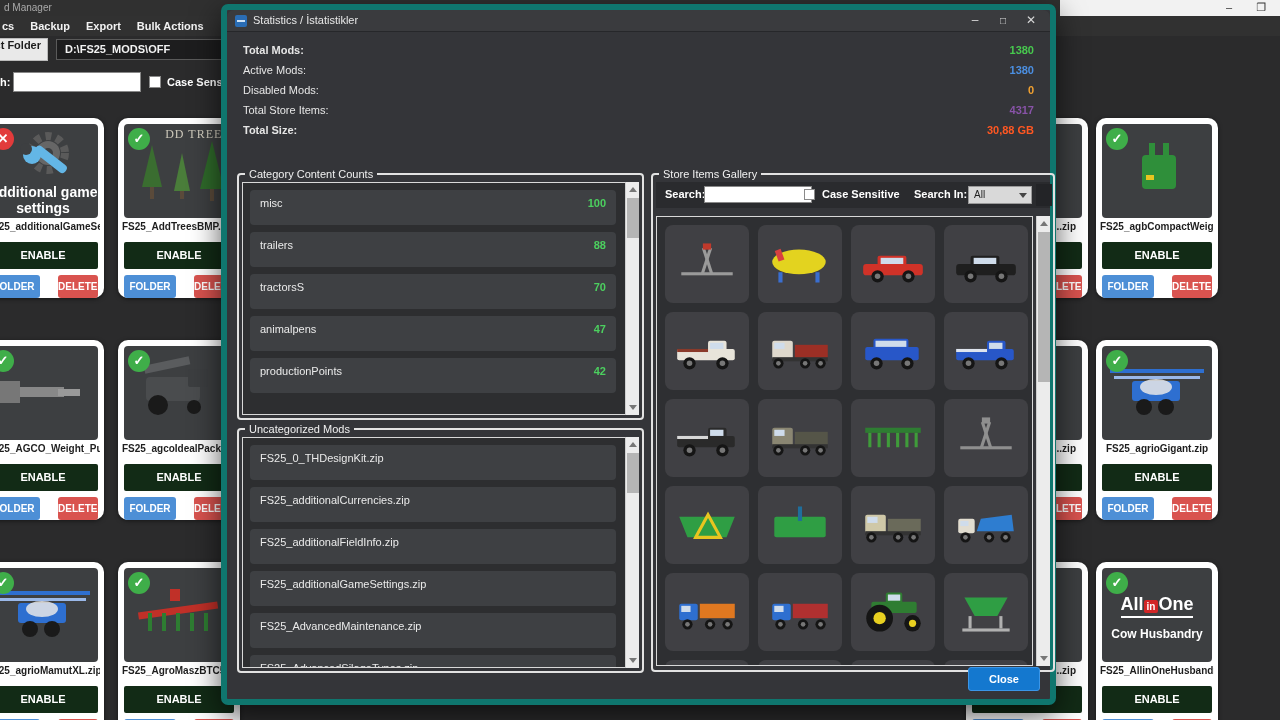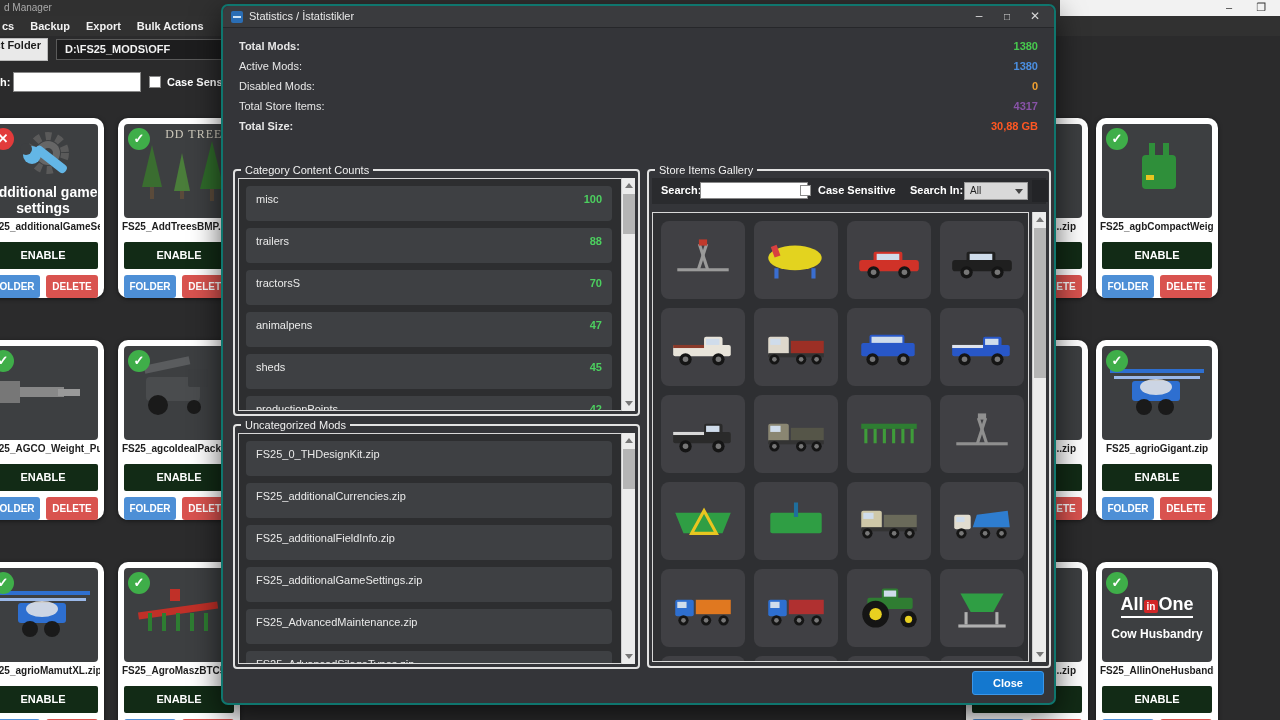--- a/index.html
+++ b/index.html
@@ -25,39 +25,39 @@
   
   .card{position:absolute;width:122px;height:180px;background:#fff;border-radius:10px;box-shadow:0 1px 4px rgba(0,0,0,.5);}
   .card .img{position:absolute;left:6px;top:6px;right:6px;height:94px;background:#3d3f41;border-radius:4px;overflow:hidden;}
   .card .badge{position:absolute;left:10px;top:10px;width:22px;height:22px;border-radius:50%;color:#fff;font-size:13px;font-weight:bold;text-align:center;line-height:22px;z-index:2;}
   .badge.enabled{background:#3fae49;}
   .badge.disabled{background:#e23b3b;}
   .card .fname{position:absolute;left:4px;right:4px;top:103px;height:15px;font-size:10px;font-weight:bold;color:#1e1e1e;text-align:center;white-space:nowrap;overflow:hidden;}
   .card .fname.right{text-align:right;padding-right:8px;}
   .btn-enable{position:absolute;left:6px;right:6px;top:124px;height:27px;background:#122b16;color:#fff;font-size:11px;font-weight:bold;text-align:center;line-height:27px;border-radius:2px;}
   .btn-folder{position:absolute;left:6px;top:157px;width:52px;height:23px;background:#4d8fd6;color:#fff;font-size:10px;font-weight:bold;text-align:center;line-height:23px;border-radius:3px;}
-  .btn-delete{position:absolute;right:6px;top:157px;width:52px;height:23px;background:#d9534f;color:#fff;font-size:10px;font-weight:bold;text-align:center;line-height:23px;border-radius:3px;}
+  .btn-delete{position:absolute;right:6px;top:157px;width:40px;height:23px;background:#d9534f;color:#fff;font-size:10px;font-weight:bold;line-height:23px;border-radius:3px;}
   .cap-big{position:absolute;left:0;right:0;bottom:2px;color:#fff;font-size:14px;font-weight:bold;text-align:center;line-height:1.1;}
   .cap-serif{position:absolute;left:0;right:4px;top:3px;color:#cfcabc;font-size:12px;font-family:"Liberation Serif",serif;text-align:right;letter-spacing:1px;}
   .logo-aio{position:absolute;left:0;right:0;top:26px;text-align:center;color:#fff;}
   .logo-aio .l1{font-size:18px;font-weight:bold;border-bottom:2px solid #fff;display:inline-block;padding-bottom:1px;}
   .logo-aio .inbox{background:#d22626;font-size:10px;padding:1px 3px;border-radius:2px;}
   .logo-aio .l2{font-size:12px;font-weight:bold;margin-top:9px;}
 
   
   .statusbar{position:absolute;left:0;top:705px;width:1280px;height:15px;background:#1478cf;z-index:60;color:#fff;font-size:10px;font-weight:bold;}
   .statusbar .seg{position:absolute;top:0;line-height:15px;padding:0 8px;border-right:2px solid #cfe3f5;height:15px;}
   .sb-total{left:0;}
   .sb-loaded{left:28px;}
   .sb-error{left:118px;color:#ff8080;}
   .sb-designed{position:absolute;right:102px;line-height:15px;border-right:2px solid #cfe3f5;padding-right:10px;}
   .sb-version{position:absolute;left:1190px;line-height:15px;white-space:nowrap;}
 
   
-  .dialog{position:absolute;left:221px;top:4px;width:835px;height:701px;background:#343539;border:2px solid #0f766e;border-radius:7px;box-shadow:0 10px 30px rgba(0,0,0,.65);z-index:40;}
+  .dialog{position:absolute;left:221px;top:4px;width:835px;height:701px;background:#343539;border:6px solid #0f766e;border-radius:7px;box-shadow:0 10px 30px rgba(0,0,0,.65);z-index:40;}
   .dlg-titlebar{position:absolute;left:0;top:0;right:0;height:22px;background:#3a3b3e;border-bottom:1px solid #26272a;border-radius:7px 7px 0 0;}
   .dlg-icon{position:absolute;left:8px;top:5px;width:12px;height:12px;background:#2a6db5;border-radius:2px;}
   .dlg-icon::after{content:"";position:absolute;left:2px;top:5px;width:8px;height:2px;background:#cfe3f5;}
   .dlg-title{position:absolute;left:26px;top:4px;color:#e8e8e8;font-size:11px;}
   .dlg-cap{position:absolute;top:3px;color:#d8d8d8;font-size:12px;width:18px;text-align:center;}
   .dlg-min{right:66px;}
   .dlg-max{right:38px;font-size:10px;top:5px;}
   .dlg-close{right:10px;}
   .stats{position:absolute;left:16px;right:16px;top:34px;}
   .stat-row{height:20px;position:relative;}
@@ -303,21 +303,20 @@
         </div>
       </div>
 
     <fieldset class="fs-cat">
       <legend>Category Content Counts</legend>
       <div class="listpanel" id="catlist">
           <div class="lrow"><span>misc</span><span class="cnt" style="color: rgb(76, 207, 95);">100</span></div>
           <div class="lrow"><span>trailers</span><span class="cnt" style="color: rgb(76, 207, 95);">88</span></div>
           <div class="lrow"><span>tractorsS</span><span class="cnt" style="color: rgb(76, 207, 95);">70</span></div>
           <div class="lrow"><span>animalpens</span><span class="cnt" style="color: rgb(76, 207, 95);">47</span></div>
-          <div class="lrow"><span>sheds</span><span class="cnt" style="color: rgb(76, 207, 95);">45</span></div>
           <div class="lrow"><span>productionPoints</span><span class="cnt" style="color: rgb(76, 207, 95);">42</span></div>
         </div>
       <div class="vscroll">
         <div class="vs-up"></div>
         <div class="vs-thumb" style="top:16px;height:40px;"></div>
         <div class="vs-dn"></div>
       </div>
     </fieldset>
 
     <fieldset class="fs-unc">

